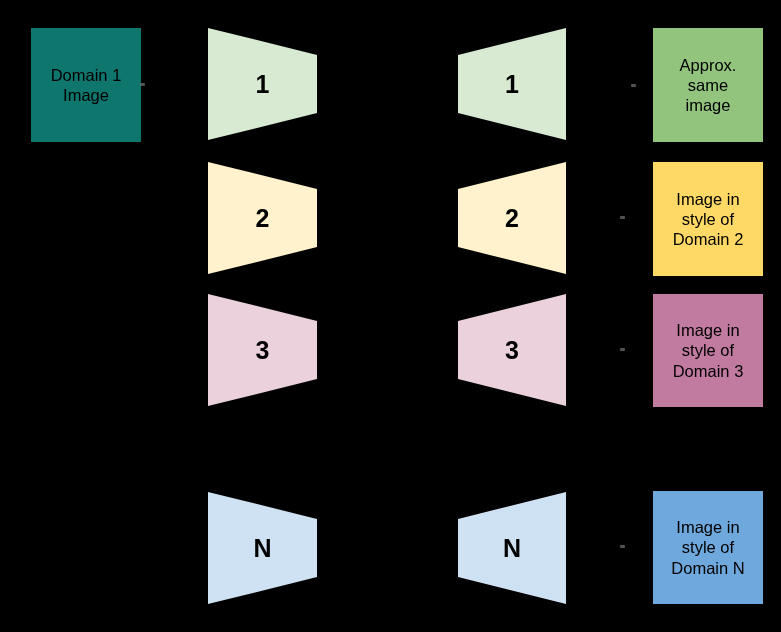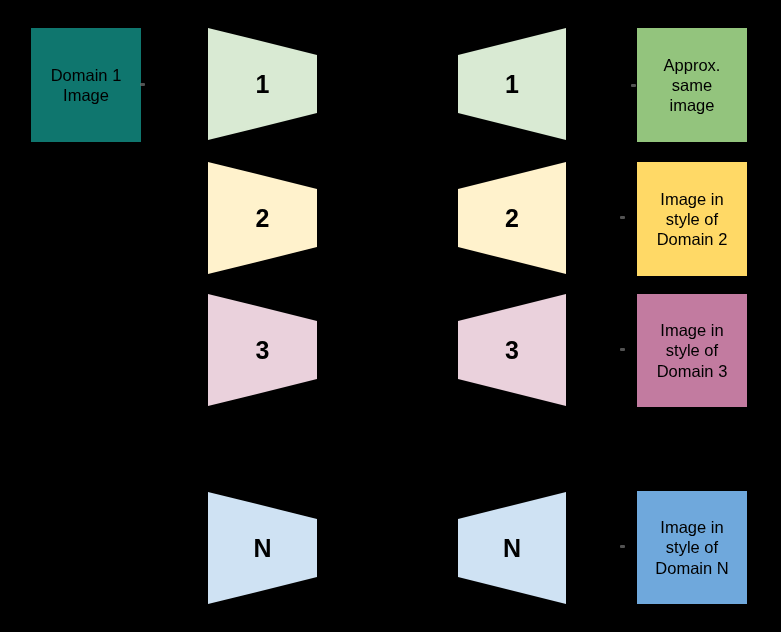--- a/index.html
+++ b/index.html
@@ -42,21 +42,21 @@
     font-weight: 400;
     color: #000;
     text-align: center;
     white-space: pre-line;
   }
 
   
   .col-input   { left: 30px;  width: 112px; }
   .col-encoder { left: 208px; width: 109px; }
   .col-decoder { left: 458px; width: 108px; }
-  .col-output  { left: 636px; width: 112px; justify-content: center; }
+  .col-output  { left: 652px; width: 112px; justify-content: center; }
 
   
   .row1-box  { top: 27px;  height: 116px; }
   .row1-trap { top: 28px;  height: 112px; }
   .row2-box  { top: 161px; height: 116px; }
   .row2-trap { top: 162px; height: 112px; }
   .row3-box  { top: 293px; height: 115px; }
   .row3-trap { top: 294px; height: 112px; }
   .rowN-box  { top: 490px; height: 115px; }
   .rowN-trap { top: 492px; height: 112px; }

